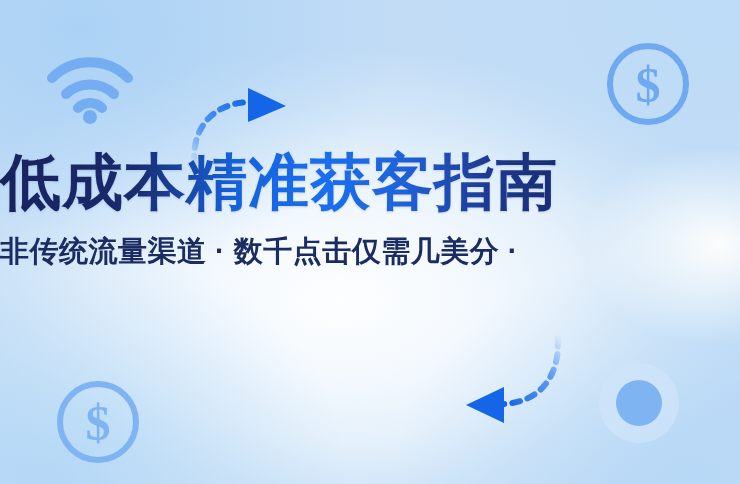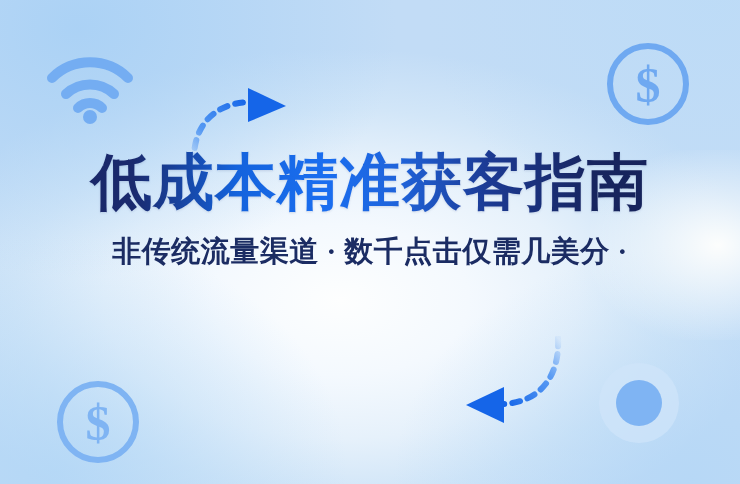--- a/index.html
+++ b/index.html
@@ -67,21 +67,20 @@
   .dot-halo     { left: 596px; top: 360px; width: 86px; height: 86px; }
   .arrow-top    { left: 186px; top: 88px;  width: 108px; height: 78px; }
   .arrow-bottom { left: 446px; top: 336px; width: 120px; height: 96px; }
 
   
   .text-block {
     position: absolute;
     left: 0;
     top: 150px;
     width: 740px;
-    text-align: center;
   }
 
   .headline {
     margin: 0;
     font-size: 61px;
     line-height: 1.08;
     font-weight: 700;
     letter-spacing: 1px;
     white-space: nowrap;
     
@@ -102,21 +101,20 @@
     filter: drop-shadow(0 1px 1px rgba(20,40,110,0.14));
   }
 
   .subhead {
     margin: 16px 0 0 0;
     font-size: 29px;
     line-height: 1.32;
     font-weight: 700;
     color: #1b2c63;
     letter-spacing: 0.5px;
-    font-family: Liberation Serif, serif;
   }
   .subhead .sub-line { display: block; }
 </style>
 </head>
 <body>
 
 <div id="poster">
 
   <div class="bg-tint tint-tl"></div>
   <div class="bg-tint tint-tr"></div>

